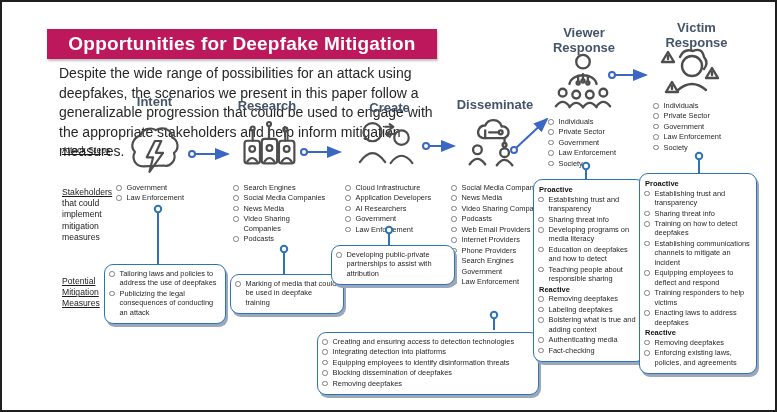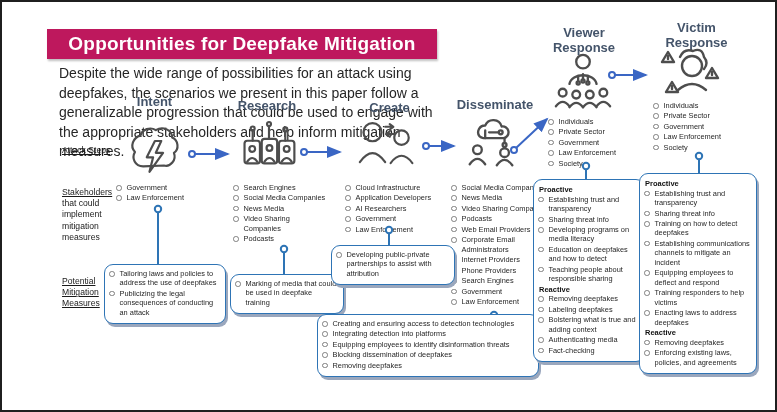--- a/index.html
+++ b/index.html
@@ -257,24 +257,20 @@
       <div class="li">
         <span class="bullet"></span>
         <span>Podcasts</span>
       </div>
       <div class="li">
         <span class="bullet"></span>
         <span>Web Email Providers</span>
       </div>
       <div class="li">
         <span class="bullet"></span>
-        <span>Corporate Email Administrators</span>
-      </div>
-      <div class="li">
-        <span class="bullet"></span>
         <span>Internet Providers</span>
       </div>
       <div class="li">
         <span class="bullet"></span>
         <span>Phone Providers</span>
       </div>
       <div class="li">
         <span class="bullet"></span>
         <span>Search Engines</span>
       </div>
@@ -353,21 +349,21 @@
       </div>
   </div>
   <div class="mbox" style="left:329px;top:243px;width:114px;">
     <div>
         <div class="li">
           <span class="bullet"></span>
           <span>Developing public-private partnerships to assist with attribution</span>
         </div>
       </div>
   </div>
-  <div class="mbox" style="left:315px;top:312px;width:212px;">
+  <div class="mbox" style="left:315px;top:330px;width:212px;">
     <div>
         <div class="li">
           <span class="bullet"></span>
           <span>Creating and ensuring access to detection technologies</span>
         </div>
         <div class="li">
           <span class="bullet"></span>
           <span>Integrating detection into platforms</span>
         </div>
         <div class="li">

